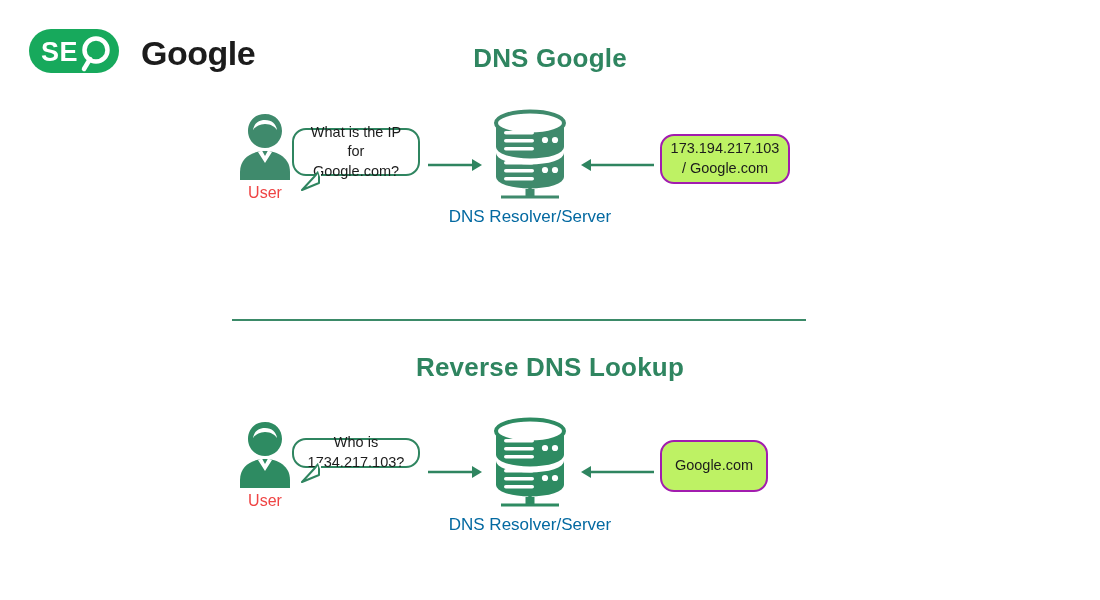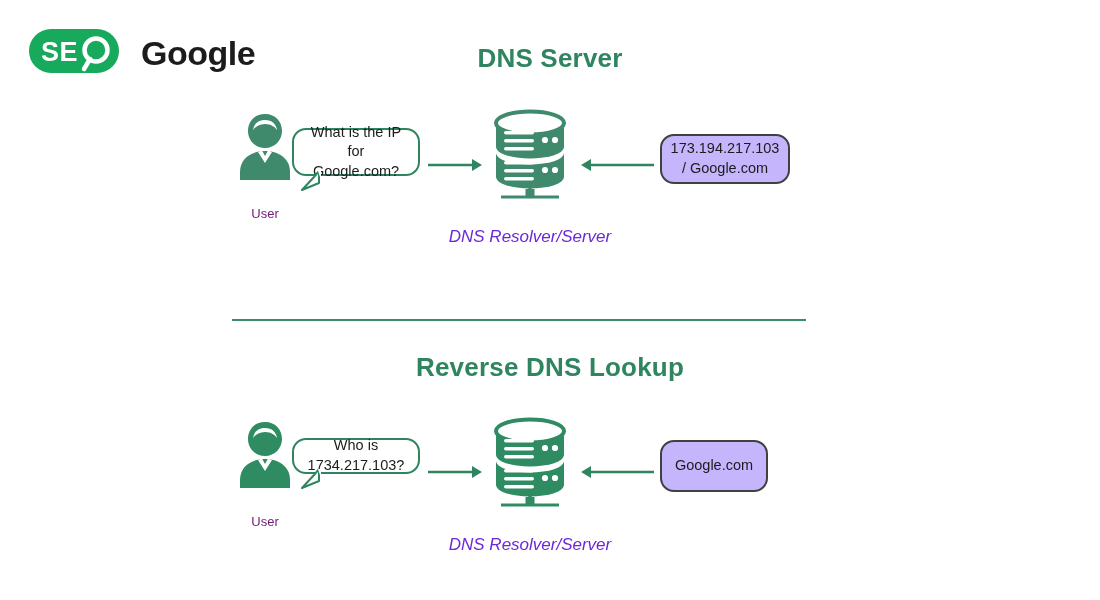--- a/index.html
+++ b/index.html
@@ -64,23 +64,23 @@
 
   
   .user-block {
     position: absolute;
     left: 232px;
     top: 0;
     width: 66px;
     text-align: center;
   }
   .user-block .caption {
-    margin-top: 22px;
-    font-size: 13px;
-    color: #701a75;
+    margin-top: 0;
+    font-size: 16px;
+    color: #ef4444;
   }
 
   
   .bubble {
     position: absolute;
     box-sizing: border-box;
     border: 2px solid #2f8560;
     border-radius: 14px;
     background: #ffffff;
     text-align: center;
@@ -94,29 +94,29 @@
   }
   .bubble .tail {
     position: absolute;
     left: 7px;
     bottom: -15px;
     width: 24px;
     height: 18px;
     overflow: visible;
   }
   #bubble-top    { left: 292px; top: 18px;  width: 128px; height: 48px; }
-  #bubble-bottom { left: 292px; top: 20px;  width: 128px; height: 36px; }
+  #bubble-bottom { left: 292px; top: 20px;  width: 128px; height: 30px; }
 
   
   .answer-box {
     position: absolute;
     box-sizing: border-box;
-    border: 2px solid #404040;
+    border: 2px solid #a21caf;
     border-radius: 14px;
-    background: #c4b5fd;
+    background: #bef264;
     text-align: center;
     font-size: 14.5px;
     color: #1c1c1c;
     line-height: 1.35;
     display: flex;
     align-items: center;
     justify-content: center;
     padding: 6px 20px;
   }
   #answer-top    { left: 660px; top: 24px; width: 130px; height: 50px; }
@@ -125,23 +125,22 @@
   
   .server-block {
     position: absolute;
     left: 430px;
     top: -1px;
     width: 200px;
     text-align: center;
   }
   .server-block .caption {
     font-size: 17px;
-    color: #6d28d9;
-    margin-top: 20px;
-    font-style: italic;
+    color: #0369a1;
+    margin-top: 0;
   }
 
   
   .arrow { position: absolute; }
   #arrow-top-right    { left: 428px; top: 47px; }
   #arrow-top-left     { left: 580px; top: 47px; }
   #arrow-bottom-right { left: 428px; top: 46px; }
   #arrow-bottom-left  { left: 580px; top: 46px; }
 </style>
 </head>
@@ -152,21 +151,21 @@
     <svg width="92" height="46" viewBox="0 0 92 46">
       <rect x="1" y="1" width="90" height="44" rx="22" fill="#17a95c"></rect>
       <text x="13" y="33" font-family="Liberation Sans, sans-serif" font-size="27" font-weight="700" fill="#ffffff" letter-spacing="0.5">SE</text>
       <circle cx="68" cy="22" r="11.5" fill="none" stroke="#ffffff" stroke-width="4.5"></circle>
       <line x1="62" y1="31" x2="56" y2="41" stroke="#ffffff" stroke-width="4.5" stroke-linecap="round"></line>
     </svg>
   </span>
   <span class="wordmark">Google</span>
 </div>
 
-<div class="section-title" id="title-dns">DNS Server</div>
+<div class="section-title" id="title-dns">DNS Google</div>
 <div class="section-title" id="title-rdns">Reverse DNS Lookup</div>
 
 <div class="row" id="row-top">
 
   <div class="user-block">
     <span>
       <svg width="62" height="70" viewBox="0 0 62 70">
         <path d="M31 4 C20 4 14 12 14 21 C14 30 21 38 31 38 C41 38 48 30 48 21 C48 12 42 4 31 4 Z
                  M31 10 C38 10 42 14 43 20 C41 17 37 14 31 14 C25 14 21 17 19 20 C20 14 24 10 31 10 Z" fill="#3f8a6c"></path>
         <path d="M31 41 C18 41 6 48 6 62 L6 70 L56 70 L56 62 C56 48 44 41 31 41 Z" fill="#3f8a6c"></path>

